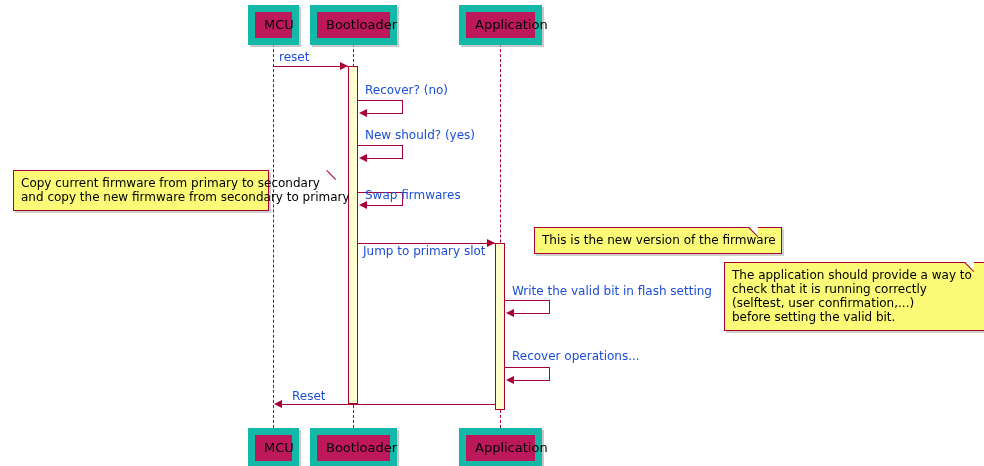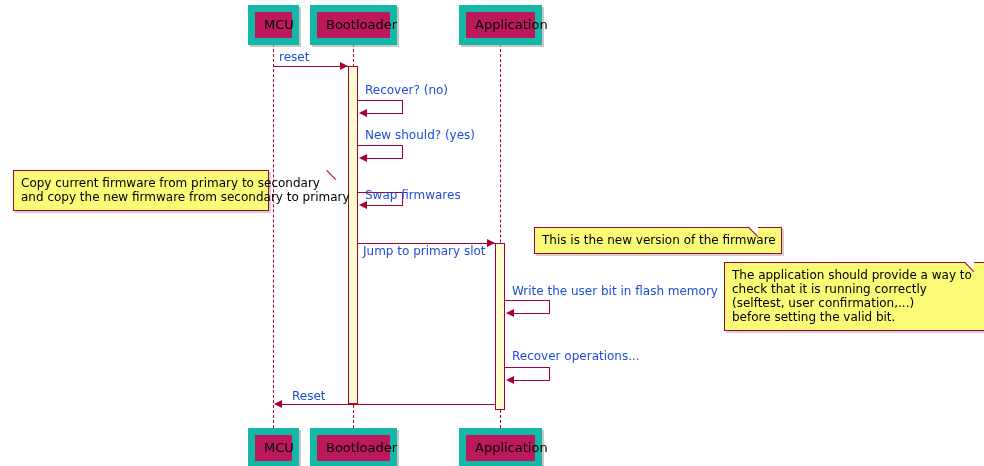--- a/index.html
+++ b/index.html
@@ -145,21 +145,21 @@
   <div class="note" style="left:510px; top:227px; width:248px;margin-left:24px;">This is the new version of the firmware</div>
   <div style="position:absolute; left:749px; top:227px; width:0; height:0;
               border-left:9px solid transparent; border-top:9px solid #ffffff;"></div>
   <div style="position:absolute; left:749px; top:227px; width:13px; height:1px;
               background:#A80036; transform-origin:0 0; transform:rotate(45deg);"></div>
 
   <div class="msg-line" style="left:505px; top:300px; width:45px;"></div>
   <div class="msg-vline" style="left:549px; top:300px; height:13px;"></div>
   <div class="msg-line" style="left:513px; top:313px; width:37px;"></div>
   <div class="arrow-left" style="left:506px; top:309px;"></div>
-  <div class="msg-label" style="left:512px; top:285px;">Write the user bit in flash memory</div>
+  <div class="msg-label" style="left:512px; top:285px;">Write the valid bit in flash setting</div>
 
   <div class="note" style="left:724px; top:262px; width:300px;">The application should provide a way to
 check that it is running correctly
 (selftest, user confirmation,...)
 before setting the valid bit.</div>
   <div style="position:absolute; left:965px; top:262px; width:0; height:0;
               border-left:9px solid transparent; border-top:9px solid #ffffff;"></div>
   <div style="position:absolute; left:965px; top:262px; width:13px; height:1px;
               background:#A80036; transform-origin:0 0; transform:rotate(45deg);"></div>
 

